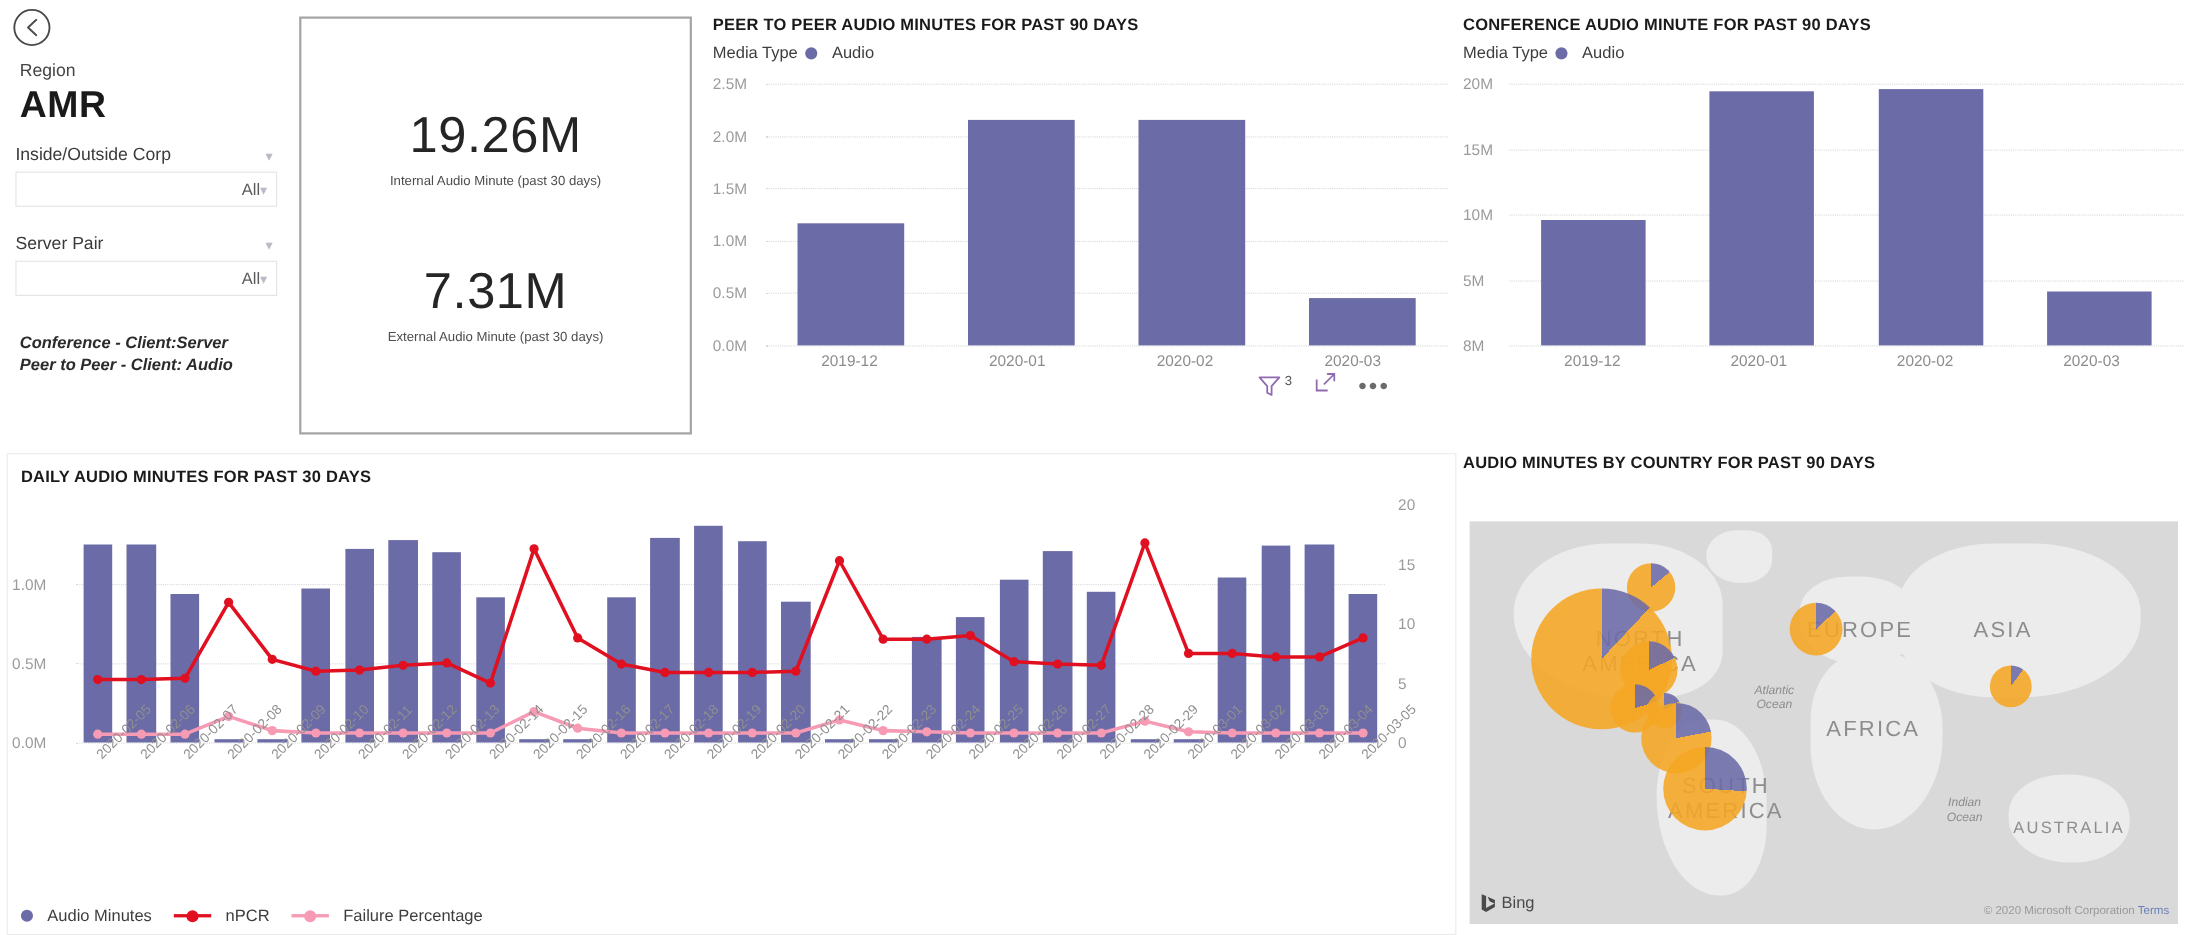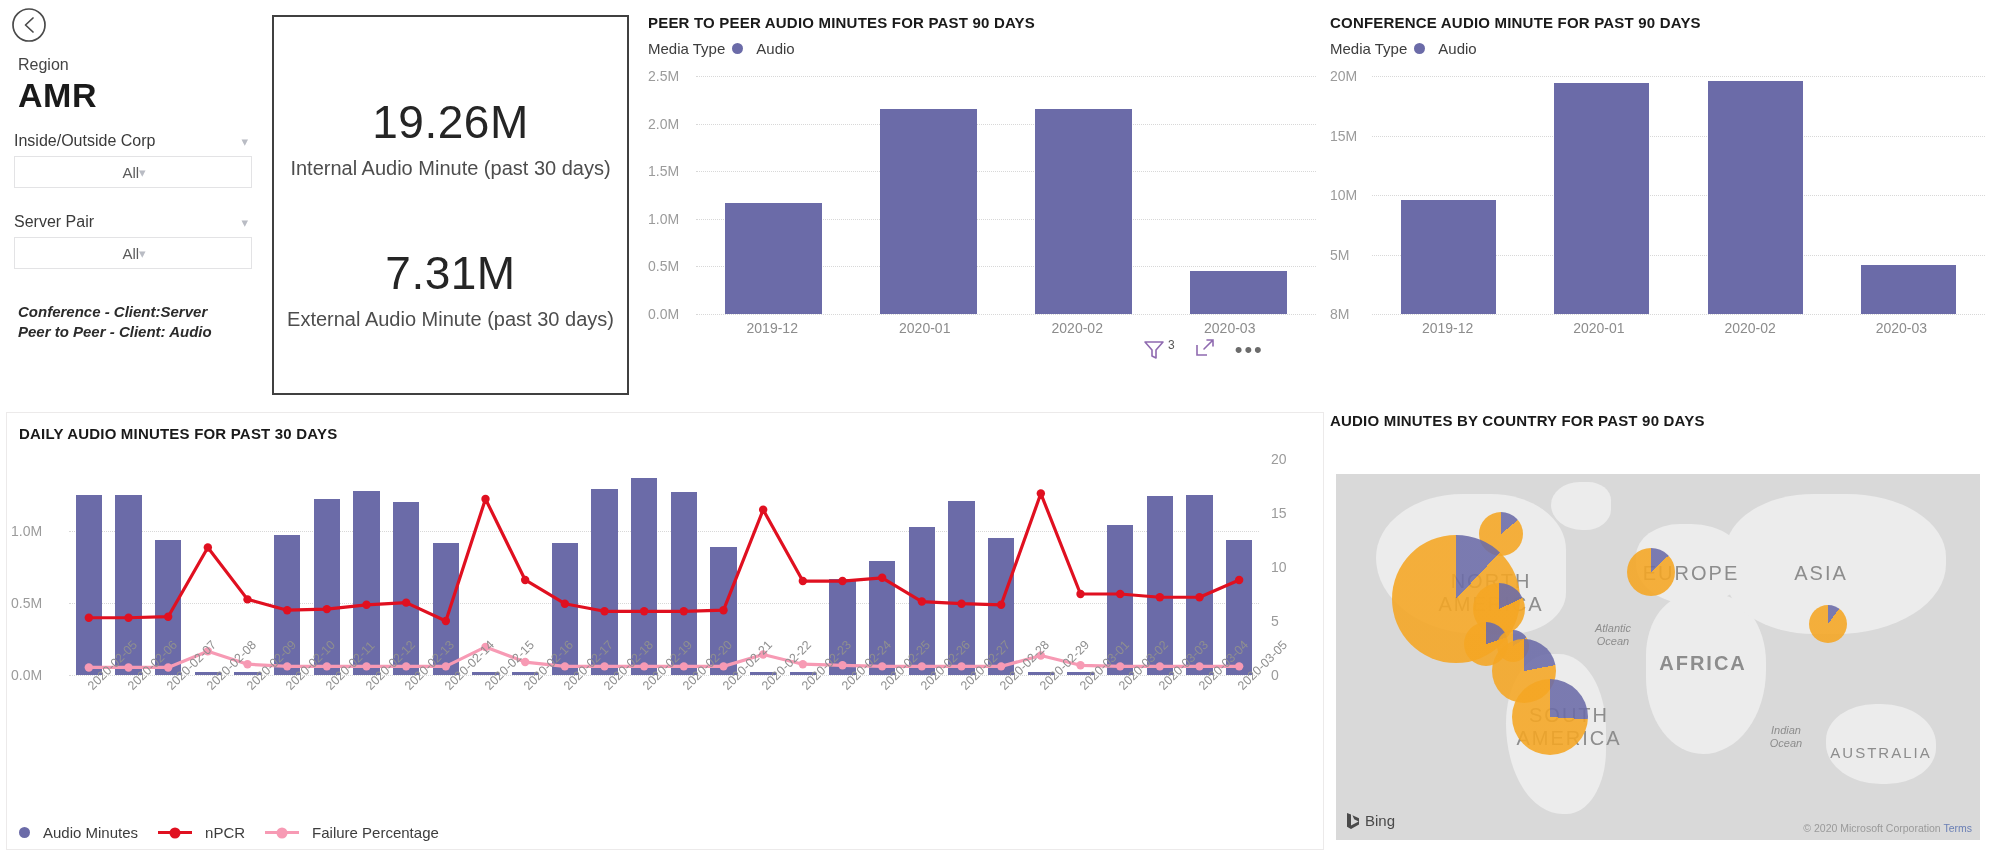--- a/index.html
+++ b/index.html
@@ -24,37 +24,37 @@
     color: #1a1a1a; letter-spacing: 0.5px;
   }
   .slicer { position: absolute; left: 14px; width: 238px; }
   .slicer-head {
     display: flex; align-items: center; justify-content: space-between;
     font-size: 16px; color: #3a3a3a; padding: 0 4px 0 0;
   }
   .chev { color: #b9bcc4; font-size: 13px; line-height: 1; }
   .slicer-box {
     margin-top: 6px; height: 32px; border: 1px solid #e3e3e5; background: #fff;
-    display: flex; align-items: center; justify-content: center;
+    display: flex; align-items: center; justify-content: flex-end;
     padding: 0 8px 0 10px; font-size: 15px; color: #5b5b5b; cursor: pointer;
   }
   .legend-note {
     position: absolute; left: 18px; top: 302px; font-size: 15px;
     font-weight: bold; font-style: italic; color: #2b2b2b; line-height: 1.35;
   }
 
   
   .kpi-card {
     position: absolute; left: 272px; top: 15px; width: 357px; height: 380px;
-    border: 2px solid #404040; background: #fff;
+    border: 2px solid #a3a3a3; background: #fff;
     display: flex; flex-direction: column; align-items: center; justify-content: flex-start;
     padding-top: 78px;
   }
   .kpi-big { font-size: 46px; color: #252525; font-weight: 400; letter-spacing: 0.5px; }
-  .kpi-sub { font-size: 20px; color: #4d4d4d; margin-top: 8px; }
+  .kpi-sub { font-size: 12px; color: #4d4d4d; margin-top: 8px; }
   .kpi-gap { height: 66px; }
 
   
   .card { position: absolute; background: #fff; }
   .card-title {
     font-size: 15px; font-weight: bold; color: #1a1a1a; letter-spacing: 0.2px;
     text-transform: uppercase;
   }
   .legend-row { display: flex; align-items: center; gap: 7px; font-size: 15px; color: #3d3d3d; margin-top: 9px; }
   .legend-row .dot { width: 11px; height: 11px; border-radius: 50%; display: inline-block; }
@@ -439,21 +439,21 @@
       <div class="landmass" style="left:215px; top:8px; width:60px; height:48px; border-radius:50% 40% 45% 55%;"></div>
       <div class="landmass" style="left:300px; top:50px; width:110px; height:80px; border-radius:40% 50% 45% 50%;"></div>
       <div class="landmass" style="left:310px; top:120px; width:120px; height:160px; border-radius:40% 45% 55% 50%;"></div>
       <div class="landmass" style="left:390px; top:20px; width:220px; height:140px; border-radius:40% 45% 50% 40%;"></div>
       <div class="landmass" style="left:490px; top:230px; width:110px; height:80px; border-radius:45% 50% 45% 50%;"></div>
 
       <div class="cont-label" style="left:100px; top:96px; width:110px;">NORTH<br>AMERICA</div>
       <div class="cont-label" style="left:178px; top:230px; width:110px;">SOUTH<br>AMERICA</div>
       <div class="cont-label" style="left:300px; top:88px; width:110px;">EUROPE</div>
       <div class="cont-label" style="left:440px; top:88px; width:90px;">ASIA</div>
-      <div class="cont-label" style="left:312px; top:178px; width:110px;font-weight:bold;">AFRICA</div>
+      <div class="cont-label" style="left:312px; top:178px; width:110px;">AFRICA</div>
       <div class="cont-label" style="left:480px; top:270px; width:130px; font-size:15px;">AUSTRALIA</div>
 
       <div class="sea-label" style="left:242px; top:148px; width:70px;">Atlantic<br>Ocean</div>
       <div class="sea-label" style="left:420px; top:250px; width:60px;">Indian<br>Ocean</div>
 
       <div id="bubbles">
           <div class="pie-marker" style="left: 165px; top: 60px; width: 44px; height: 44px; background: conic-gradient(rgb(107, 107, 168) 0deg, rgb(107, 107, 168) 50.4deg, rgb(245, 166, 35) 50.4deg, rgb(245, 166, 35) 360deg); opacity: 0.88;"></div>
           <div class="pie-marker" style="left: 120px; top: 125px; width: 128px; height: 128px; background: conic-gradient(rgb(107, 107, 168) 0deg, rgb(107, 107, 168) 43.2deg, rgb(245, 166, 35) 43.2deg, rgb(245, 166, 35) 360deg); opacity: 0.88;"></div>
           <div class="pie-marker" style="left: 163px; top: 135px; width: 52px; height: 52px; background: conic-gradient(rgb(107, 107, 168) 0deg, rgb(107, 107, 168) 64.8deg, rgb(245, 166, 35) 64.8deg, rgb(245, 166, 35) 360deg); opacity: 0.88;"></div>
           <div class="pie-marker" style="left: 150px; top: 170px; width: 44px; height: 44px; background: conic-gradient(rgb(107, 107, 168) 0deg, rgb(107, 107, 168) 72deg, rgb(245, 166, 35) 72deg, rgb(245, 166, 35) 360deg); opacity: 0.88;"></div>

